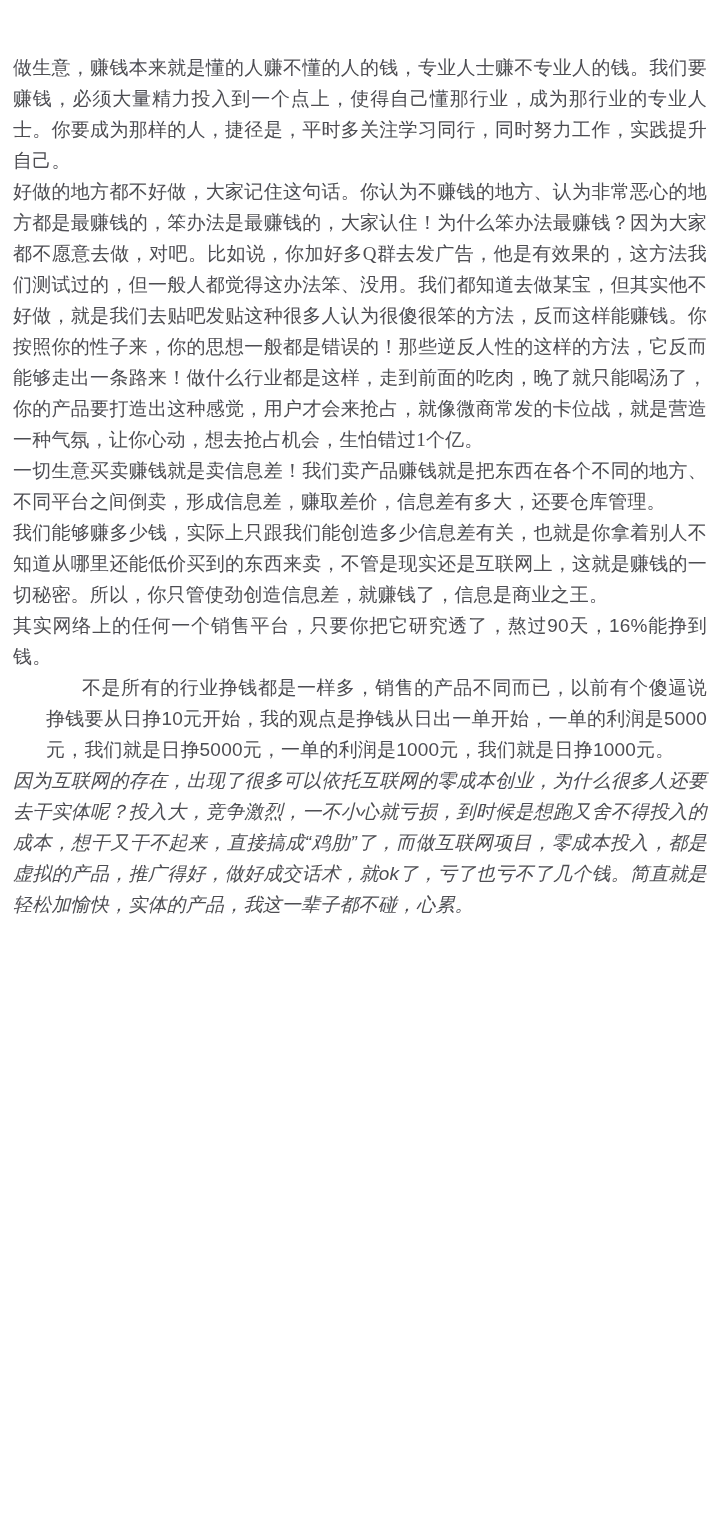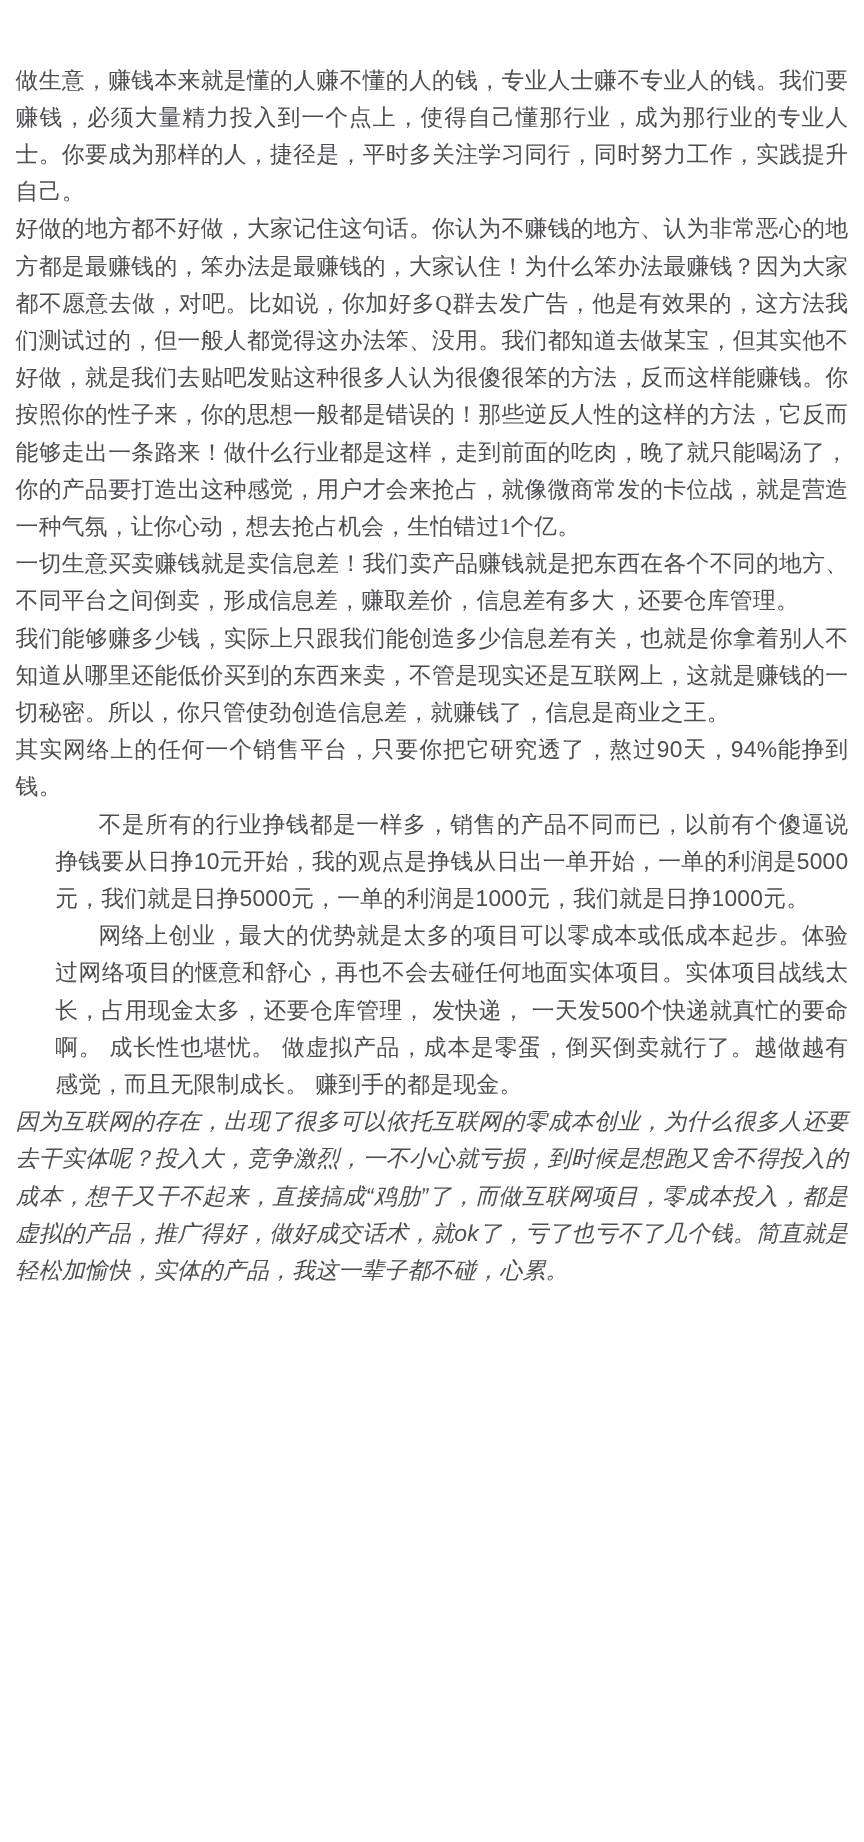--- a/index.html
+++ b/index.html
@@ -58,21 +58,20 @@
   .watermark .brand { margin-right: 10px; }
 </style>
 </head>
 <body>
 
 <div class="page">
   <p class="p1">做生意，赚钱本来就是懂的人赚不懂的人的钱，专业人士赚不专业人的钱。我们要赚钱，必须大量精力投入到一个点上，使得自己懂那行业，成为那行业的专业人士。你要成为那样的人，捷径是，平时多关注学习同行，同时努力工作，实践提升自己。</p>
   <p class="p2">好做的地方都不好做，大家记住这句话。你认为不赚钱的地方、认为非常恶心的地方都是最赚钱的，笨办法是最赚钱的，大家认住！为什么笨办法最赚钱？因为大家都不愿意去做，对吧。比如说，你加好多Q群去发广告，他是有效果的，这方法我们测试过的，但一般人都觉得这办法笨、没用。我们都知道去做某宝，但其实他不好做，就是我们去贴吧发贴这种很多人认为很傻很笨的方法，反而这样能赚钱。你按照你的性子来，你的思想一般都是错误的！那些逆反人性的这样的方法，它反而能够走出一条路来！做什么行业都是这样，走到前面的吃肉，晚了就只能喝汤了，你的产品要打造出这种感觉，用户才会来抢占，就像微商常发的卡位战，就是营造一种气氛，让你心动，想去抢占机会，生怕错过1个亿。</p>
   <p class="p3">一切生意买卖赚钱就是卖信息差！我们卖产品赚钱就是把东西在各个不同的地方、不同平台之间倒卖，形成信息差，赚取差价，信息差有多大，还要仓库管理。</p>
   <p class="p4">我们能够赚多少钱，实际上只跟我们能创造多少信息差有关，也就是你拿着别人不知道从哪里还能低价买到的东西来卖，不管是现实还是互联网上，这就是赚钱的一切秘密。所以，你只管使劲创造信息差，就赚钱了，信息是商业之王。</p>
-  <p class="p5">其实网络上的任何一个销售平台，只要你把它研究透了，熬过90天，94%能挣到钱。</p>
+  <p class="p5">其实网络上的任何一个销售平台，只要你把它研究透了，熬过90天，16%能挣到钱。</p>
   <p class="p6 indent">不是所有的行业挣钱都是一样多，销售的产品不同而已，以前有个傻逼说挣钱要从日挣10元开始，我的观点是挣钱从日出一单开始，一单的利润是5000元，我们就是日挣5000元，一单的利润是1000元，我们就是日挣1000元。</p>
-  <p class="p9 indent">网络上创业，最大的优势就是太多的项目可以零成本或低成本起步。体验过网络项目的惬意和舒心，再也不会去碰任何地面实体项目。实体项目战线太长，占用现金太多，还要仓库管理， 发快递， 一天发500个快递就真忙的要命啊。 成长性也堪忧。 做虚拟产品，成本是零蛋，倒买倒卖就行了。越做越有感觉，而且无限制成长。 赚到手的都是现金。</p>
   <p class="p10">因为互联网的存在，出现了很多可以依托互联网的零成本创业，为什么很多人还要去干实体呢？投入大，竞争激烈，一不小心就亏损，到时候是想跑又舍不得投入的成本，想干又干不起来，直接搞成“鸡肋”了，而做互联网项目，零成本投入，都是虚拟的产品，推广得好，做好成交话术，就ok了，亏了也亏不了几个钱。简直就是轻松加愉快，实体的产品，我这一辈子都不碰，心累。</p>
 
   <div class="watermark">
     <span class="brand">知乎</span><span class="author">@骄悸毙曳闷</span>
   </div>
 </div>
 
 </body></html>

